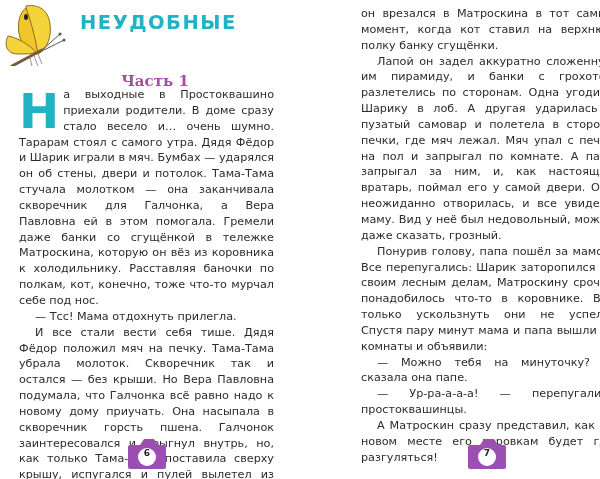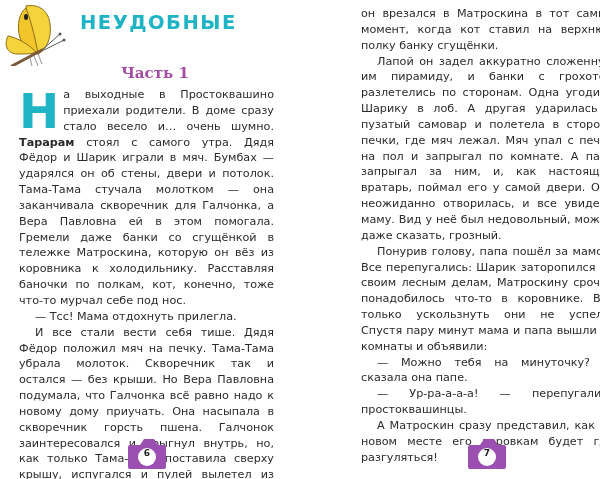--- a/index.html
+++ b/index.html
@@ -2,28 +2,28 @@
 <html><head>
 <meta charset="utf-8">
 <style>
   html, body { margin:0; padding:0; background:#fff; }
   body { width:600px; height:479px; position:relative; overflow:hidden; font-family:"DejaVu Sans", sans-serif; color:#2b2b2b; }
   .page { position:absolute; top:0; height:347px; }
   .page-left { left:0; width:300px; }
   .page-right { left:316px; width:300px; }
   .butterfly { position:absolute; left:2px; top:4px; width:66px; height:62px; }
   .title { position:absolute; left:80px; top:12px; width:150px; text-align:center; color:#1fb3c6; font-family:"DejaVu Sans", sans-serif; font-weight:bold; font-size:19.5px; line-height:22px; letter-spacing:1.5px; }
-  .subtitle { position:absolute; left:80px; top:64px; width:150px; text-align:center; color:#a64ca6; font-family:"DejaVu Serif", serif; font-weight:bold; font-size:15px; }
+  .subtitle { position:absolute; left:80px; top:72px; width:150px; text-align:center; color:#a64ca6; font-family:"DejaVu Serif", serif; font-weight:bold; font-size:15px; }
   .text { position:absolute; font-family:"DejaVu Sans", sans-serif; font-size:11.2px; line-height:15.85px; text-align:justify; color:#2b2b2b; }
   .text p { margin:0; text-indent:16px; }
   .text p.noind { text-indent:0; }
   .left-text { left:19px; top:87px; width:255px; }
   .right-text { left:45px; top:6px; width:253px; }
   .dropcap { float:left; font-size:48px; line-height:44px; color:#1fb3c6; font-weight:bold; margin:2px 4px 0 0; font-family:"DejaVu Sans", sans-serif; }
-  .bold { font-weight:bold; }
+  .bold { font-weight:normal; }
   .pagenum { position:absolute; width:42px; height:32px; }
   .pagenum svg { width:42px; height:32px; }
   .pagenum .num { position:absolute; left:0; top:11px; width:42px; text-align:center; font-size:9px; font-weight:bold; color:#222; }
 </style>
 </head>
 <body>
 
 <div class="page page-left">
   <svg class="butterfly" viewBox="0 0 66 62">
     <path d="M24 2 C34 0 46 4 48 20 C50 34 44 46 36 50 C30 44 24 30 24 2 Z" fill="#f5d33b" stroke="#8a6d1a" stroke-width="1"></path>

